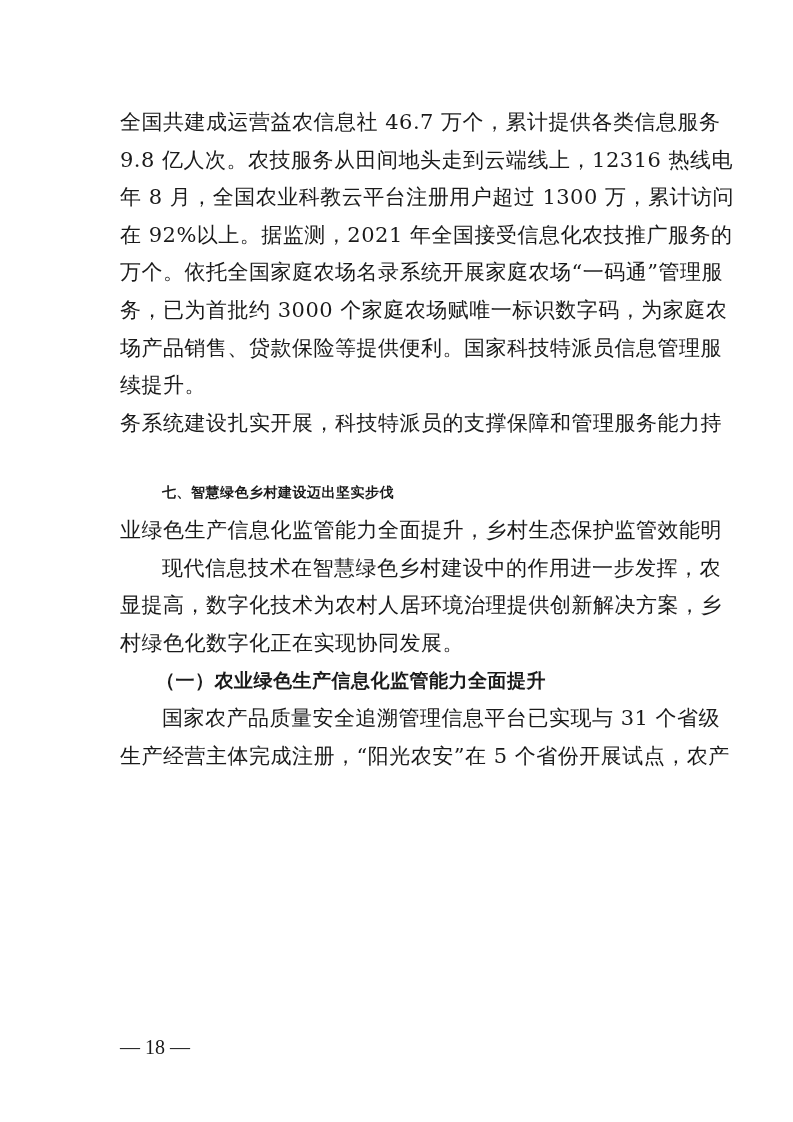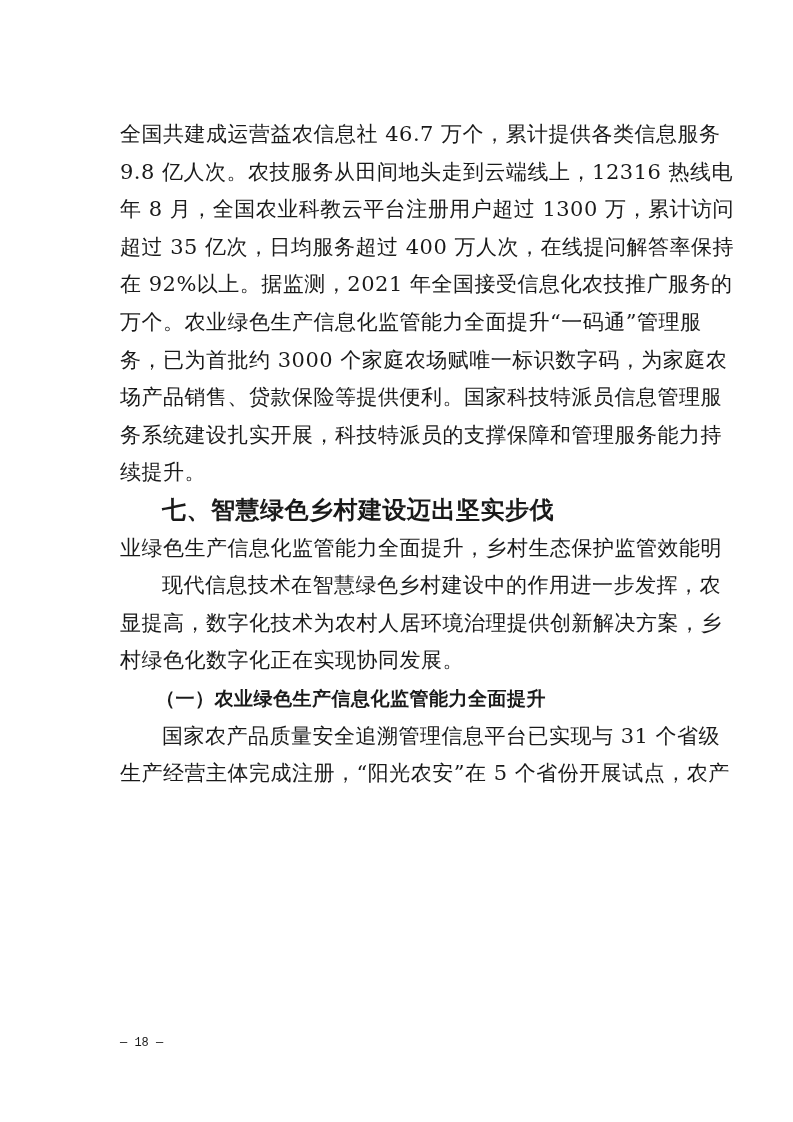--- a/index.html
+++ b/index.html
@@ -11,21 +11,21 @@
       width: 793px;
       height: 1122px;
       position: relative;
       overflow: hidden;
       font-family: "DejaVu Serif", "Liberation Serif", serif;
       color: #1a1a1a;
     }
     .page {
       position: absolute;
       left: 120px;
-      top: 116px;
+      top: 104px;
       width: 556px;
     }
     .line {
       height: 37.6px;
       line-height: 37.6px;
       font-size: 21px;
       white-space: nowrap;
       text-align: justify;
       text-align-last: justify;
       letter-spacing: 0.5px;
@@ -34,52 +34,52 @@
       text-align-last: left;
     }
     .line.indent {
       padding-left: 42px;
     }
     .heading {
       font-family: "DejaVu Sans", "Liberation Sans", sans-serif;
       font-weight: bold;
       text-align-last: left;
       padding-left: 42px;
-      font-size: 24px;
+      font-size: 14px;
+      margin-top: 32px;
     }
     .subheading {
       font-weight: bold;
       text-align-last: left;
       padding-left: 36px;
       font-size: 19px;
     }
     .page-number {
       position: absolute;
       left: 120px;
       top: 1036px;
-      font-family: Liberation Mono, monospace;
-      font-size: 12px;
+      font-family: Liberation Serif, serif;
+      font-size: 20px;
       color: #1a1a1a;
     }
   </style>
 </head>
 <body>
 
 <div class="page">
   <div>
     <div class="line">全国共建成运营益农信息社 46.7 万个，累计提供各类信息服务</div>
     <div class="line">9.8 亿人次。农技服务从田间地头走到云端线上，12316 热线电</div>
     <div class="line">年 8 月，全国农业科教云平台注册用户超过 1300 万，累计访问</div>
-    <div class="line">超过 35 亿次，日均服务超过 400 万人次，在线提问解答率保持</div>
     <div class="line">在 92%以上。据监测，2021 年全国接受信息化农技推广服务的</div>
-    <div class="line">万个。农业绿色生产信息化监管能力全面提升“一码通”管理服</div>
+    <div class="line">万个。依托全国家庭农场名录系统开展家庭农场“一码通”管理服</div>
     <div class="line">务，已为首批约 3000 个家庭农场赋唯一标识数字码，为家庭农</div>
     <div class="line">场产品销售、贷款保险等提供便利。国家科技特派员信息管理服</div>
+    <div class="line last">续提升。</div>
     <div class="line">务系统建设扎实开展，科技特派员的支撑保障和管理服务能力持</div>
-    <div class="line last">续提升。</div>
   </div>
 
   <div class="line heading">七、智慧绿色乡村建设迈出坚实步伐</div>
 
   <div>
     <div class="line">业绿色生产信息化监管能力全面提升，乡村生态保护监管效能明</div>
     <div class="line indent">现代信息技术在智慧绿色乡村建设中的作用进一步发挥，农</div>
     <div class="line">显提高，数字化技术为农村人居环境治理提供创新解决方案，乡</div>
     <div class="line last">村绿色化数字化正在实现协同发展。</div>
   </div>

